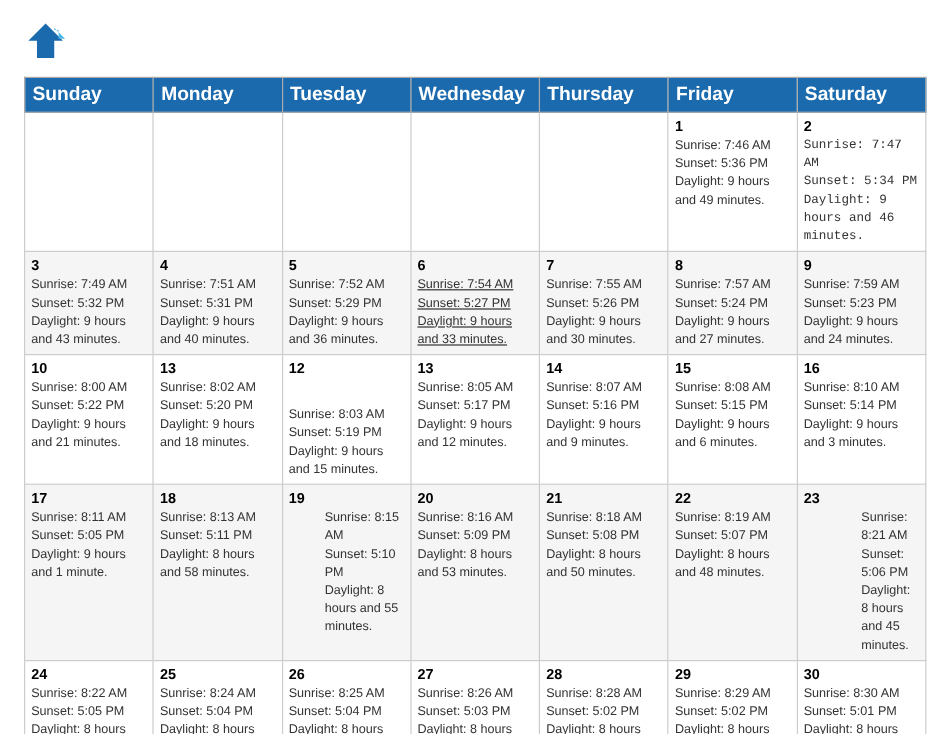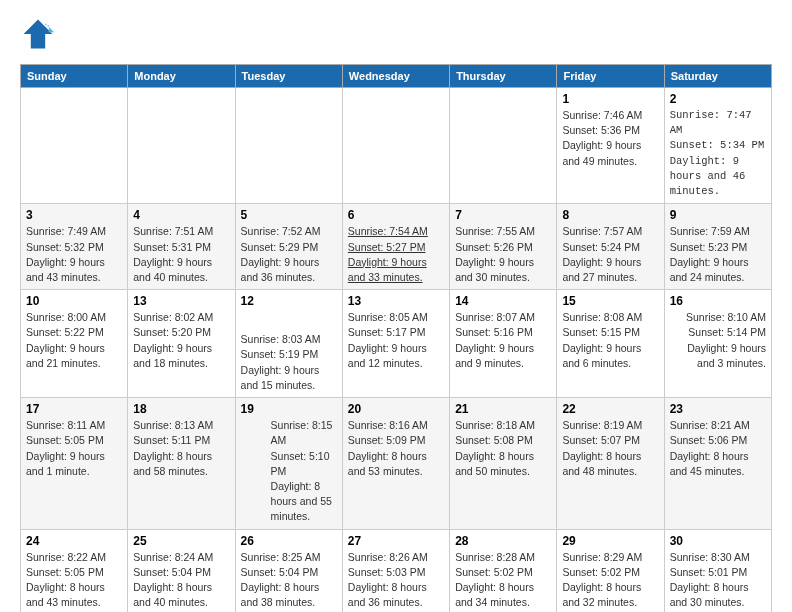--- a/index.html
+++ b/index.html
@@ -8,21 +8,21 @@
     .header { display: flex; align-items: flex-start; justify-content: space-between; margin-bottom: 12px; }
     .logo { display: flex; align-items: center; }
     .logo-text { display: flex; flex-direction: column; line-height: 1.1; }
     .logo-general { font-size: 18px; font-weight: bold; color: #333; }
     .logo-blue { font-size: 18px; font-weight: bold; color: #1a6aad; }
     .logo-icon { width: 36px; height: 36px; margin-right: 4px; }
     .title-block { text-align: right; }
     .month-title { font-size: 36px; font-weight: normal; color: #333; }
     .subtitle { font-size: 16px; color: #555; }
     table { width: 100%; border-collapse: collapse; font-size: 11px; }
-    thead tr th { background: #1a6aad; color: #fff; padding: 5px 6px; text-align: left; font-size: 11px; font-weight: bold; border: 1px solid #aaa; }
+    thead tr th { background: #1a6aad; color: #fff; padding: 5px 6px; text-align: left; font-size: 16px; font-weight: bold; border: 1px solid #aaa; }
     tbody tr td { border: 1px solid #ccc; vertical-align: top; padding: 4px 5px; height: 80px; width: 14.28%; background: #fff; }
     tbody tr:nth-child(even) td { background: #f5f5f5; }
     .day-num { font-weight: bold; font-size: 12px; margin-bottom: 2px; }
     .day-info { color: #333; line-height: 1.45; font-size: 10.5px; }
     .empty { background: #fff !important; }
   </style>
 </head>
 <body>
 
 <div class="container">
@@ -151,21 +151,21 @@
 Daylight: 9 hours and 9 minutes.</div>
           </td>
           <td>
             <div class="day-num">15</div>
             <div class="day-info" style="white-space: pre-line;">Sunrise: 8:08 AM
 Sunset: 5:15 PM
 Daylight: 9 hours and 6 minutes.</div>
           </td>
           <td>
             <div class="day-num">16</div>
-            <div class="day-info" style="white-space: pre-line; text-align: right;">Sunrise: 8:10 AM
+            <div class="day-info" style="white-space: pre-line;">Sunrise: 8:10 AM
 Sunset: 5:14 PM
 Daylight: 9 hours and 3 minutes.</div>
           </td>
         </tr>
         <tr>
           <td>
             <div class="day-num">17</div>
             <div class="day-info" style="white-space: pre-line;">Sunrise: 8:11 AM
 Sunset: 5:05 PM
 Daylight: 9 hours and 1 minute.</div>
@@ -195,21 +195,21 @@
 Daylight: 8 hours and 50 minutes.</div>
           </td>
           <td>
             <div class="day-num">22</div>
             <div class="day-info" style="white-space: pre-line;">Sunrise: 8:19 AM
 Sunset: 5:07 PM
 Daylight: 8 hours and 48 minutes.</div>
           </td>
           <td>
             <div class="day-num">23</div>
-            <div class="day-info" style="white-space: pre-line;">Sunrise: 8:21 AM
+            <div class="day-info" style="white-space: pre-line; margin-left: 48px;">Sunrise: 8:21 AM
 Sunset: 5:06 PM
 Daylight: 8 hours and 45 minutes.</div>
           </td>
         </tr>
         <tr>
           <td>
             <div class="day-num">24</div>
             <div class="day-info" style="white-space: pre-line;">Sunrise: 8:22 AM
 Sunset: 5:05 PM
 Daylight: 8 hours and 43 minutes.</div>

